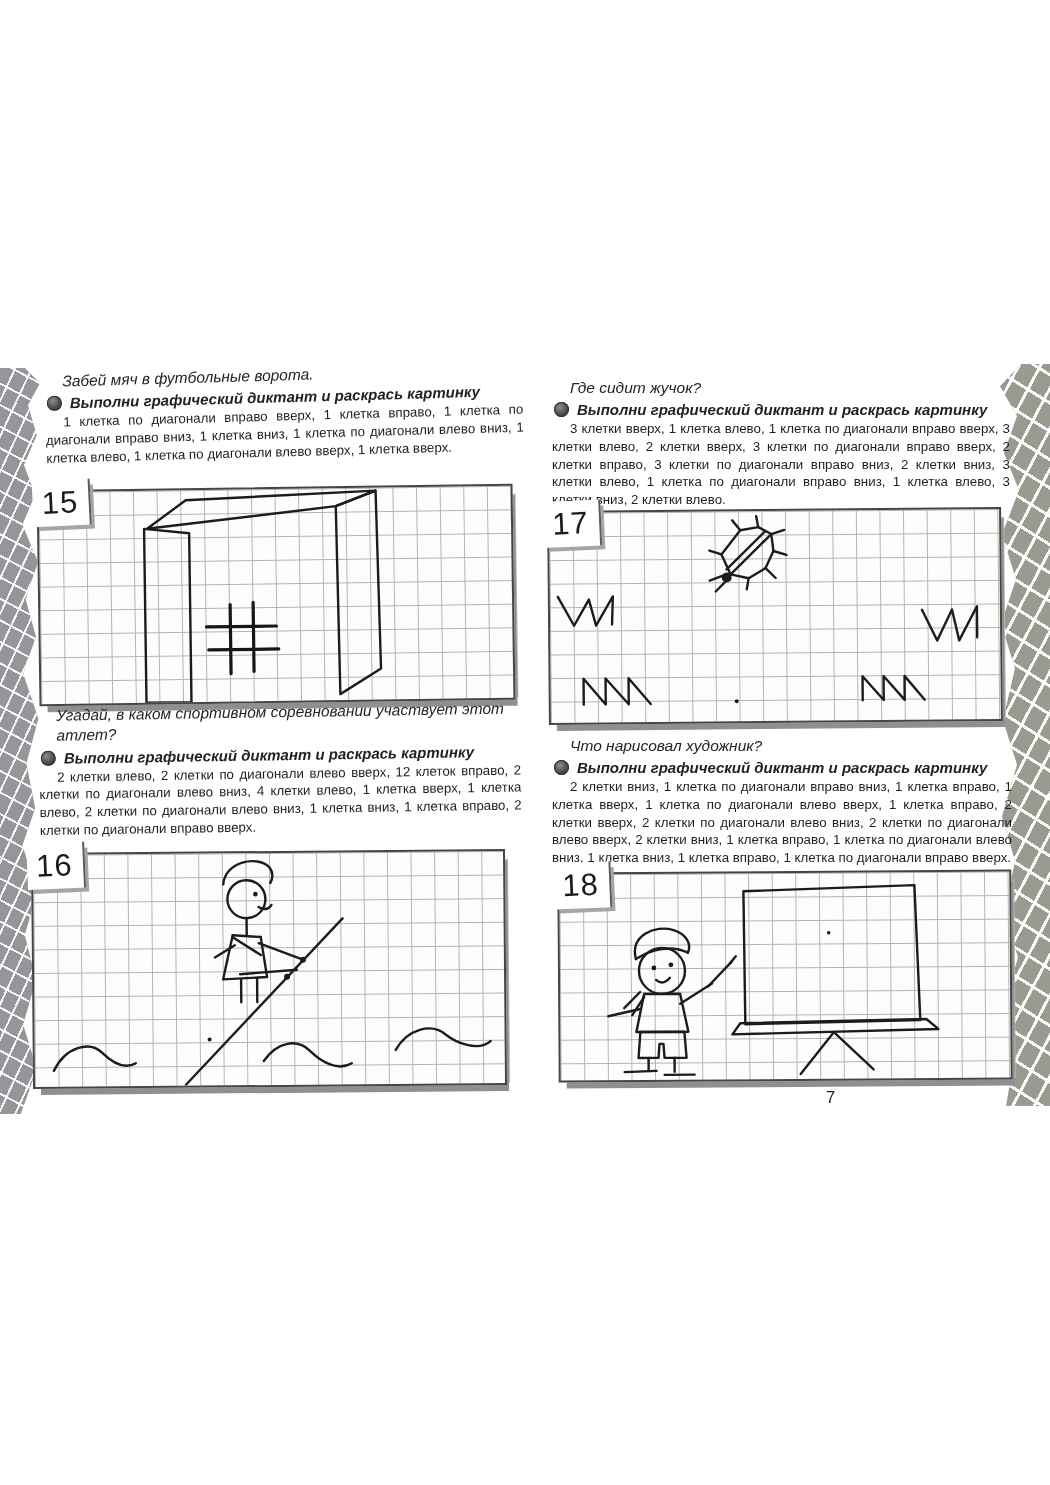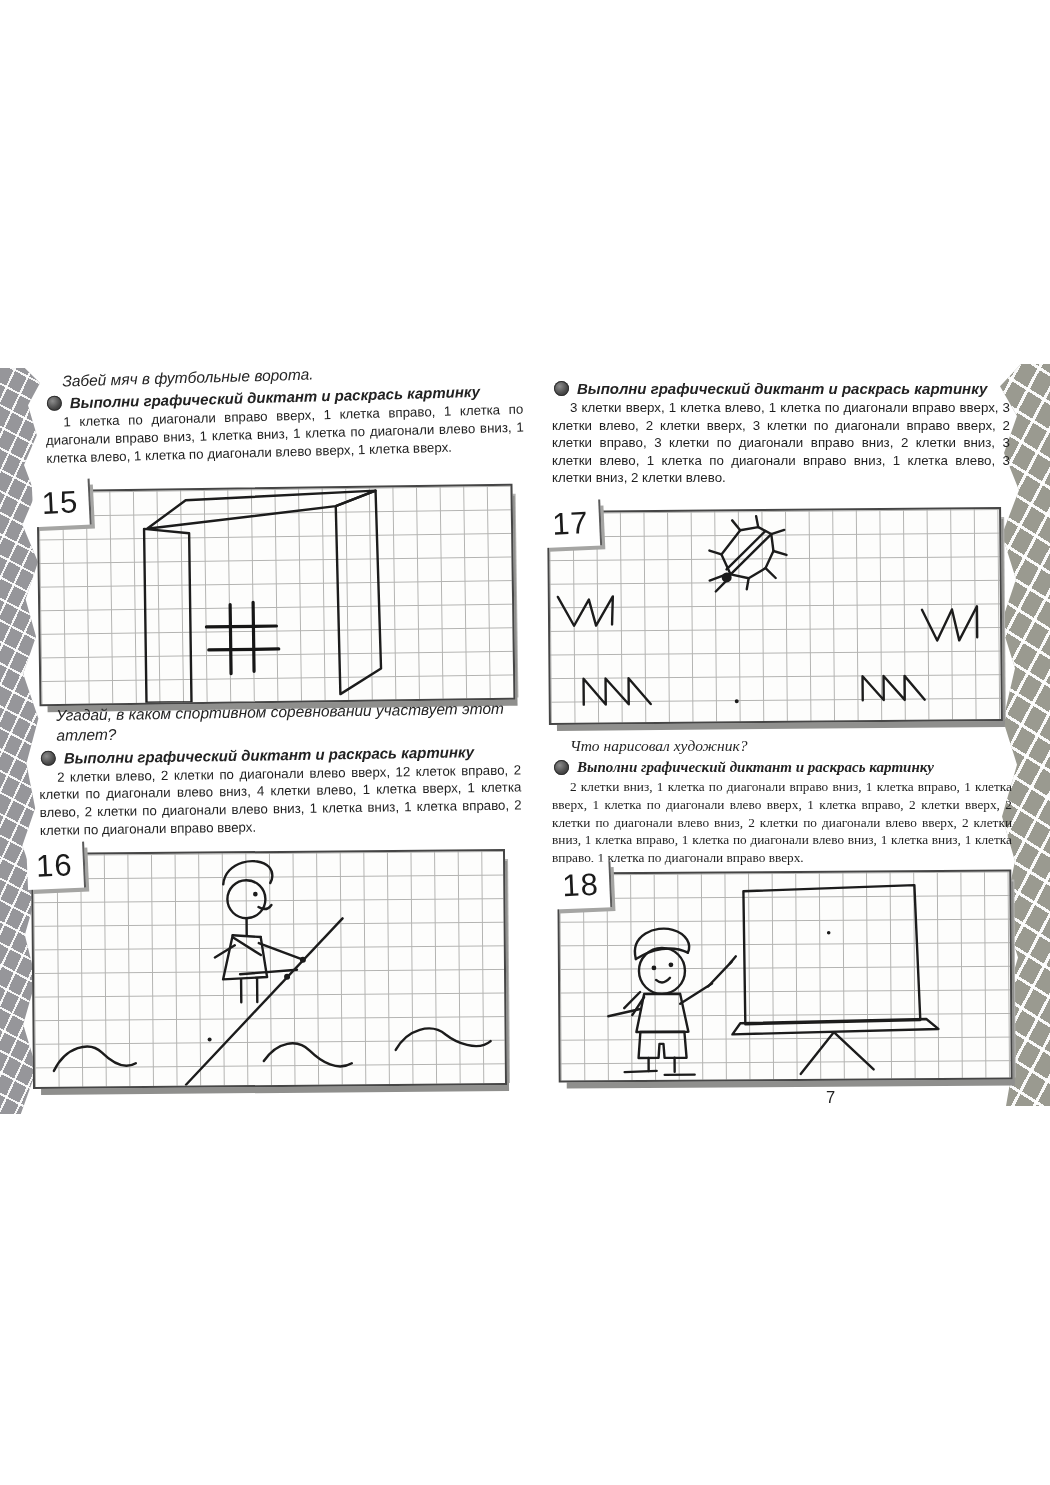--- a/index.html
+++ b/index.html
@@ -140,20 +140,21 @@
         <g class="stroke" stroke-width="2.6">
           <path d="M18,216 C30,192 54,186 66,198 C76,208 88,216 100,209"></path>
           <path d="M228,208 C242,188 262,186 274,198 C286,210 302,219 316,211"></path>
           <path d="M360,198 C372,177 396,171 410,183 C420,191 442,201 455,190"></path>
         </g>
       </g>
     </svg>
   </div>
 
   <div class="ex-block" style="left:552px;top:378px;width:458px;">
+    <p class="ex-title">Где сидит жучок?</p>
     <div class="task-row">
       <span class="bullet"></span>
       <span class="task-label">Выполни графический диктант и раскрась картинку</span>
     </div>
     <p class="ex-instr">3 клетки вверх, 1 клетка влево, 1 клетка по диагонали вправо вверх, 3 клетки влево, 2 клетки вверх, 3 клетки по диагонали вправо вверх, 2 клетки вправо, 3 клетки по диагонали вправо вниз, 2 клетки вниз, 3 клетки влево, 1 клетка по диагонали вправо вниз, 1 клетка влево, 3 клетки вниз, 2 клетки влево.</p>
   </div>
 
   <div class="grid-panel" style="left:548px;top:509px;width:450px;height:210px;transform:rotate(-0.5deg);">
     <div class="panel-num">17</div>
     <svg viewBox="0 0 450 210">
@@ -169,21 +170,21 @@
       <g class="stroke" stroke-width="2.4">
         <path d="M8,84 L24,113 L39,87 L46,113 L63,84 L62,112"></path>
         <path d="M372,100 L387,131 L402,100 L409,131 L427,97 L427,128"></path>
         <path d="M33,192 L33,166 L55,192 L55,166 L78,192 L78,166 L100,192"></path>
         <path d="M312,190 L312,166 L333,190 L333,166 L354,190 L354,166 L374,190"></path>
       </g>
       <circle cx="186" cy="190" r="2" class="fillink"></circle>
     </svg>
   </div>
 
-  <div class="ex-block" style="left:552px;top:736px;width:460px;font-family:Liberation Serif, serif;">
+  <div class="ex-block" style="left:552px;top:736px;width:460px;">
     <p class="ex-title">Что нарисовал художник?</p>
     <div class="task-row">
       <span class="bullet"></span>
       <span class="task-label">Выполни графический диктант и раскрась картинку</span>
     </div>
     <p class="ex-instr">2 клетки вниз, 1 клетка по диагонали вправо вниз, 1 клетка вправо, 1 клетка вверх, 1 клетка по диагонали влево вверх, 1 клетка вправо, 2 клетки вверх, 2 клетки по диагонали влево вниз, 2 клетки по диагонали влево вверх, 2 клетки вниз, 1 клетка вправо, 1 клетка по диагонали влево вниз, 1 клетка вниз, 1 клетка вправо, 1 клетка по диагонали вправо вверх.</p>
   </div>
 
   <div class="grid-panel" style="left:558px;top:871px;width:450px;height:206px;transform:rotate(-0.4deg);">
     <div class="panel-num">18</div>

